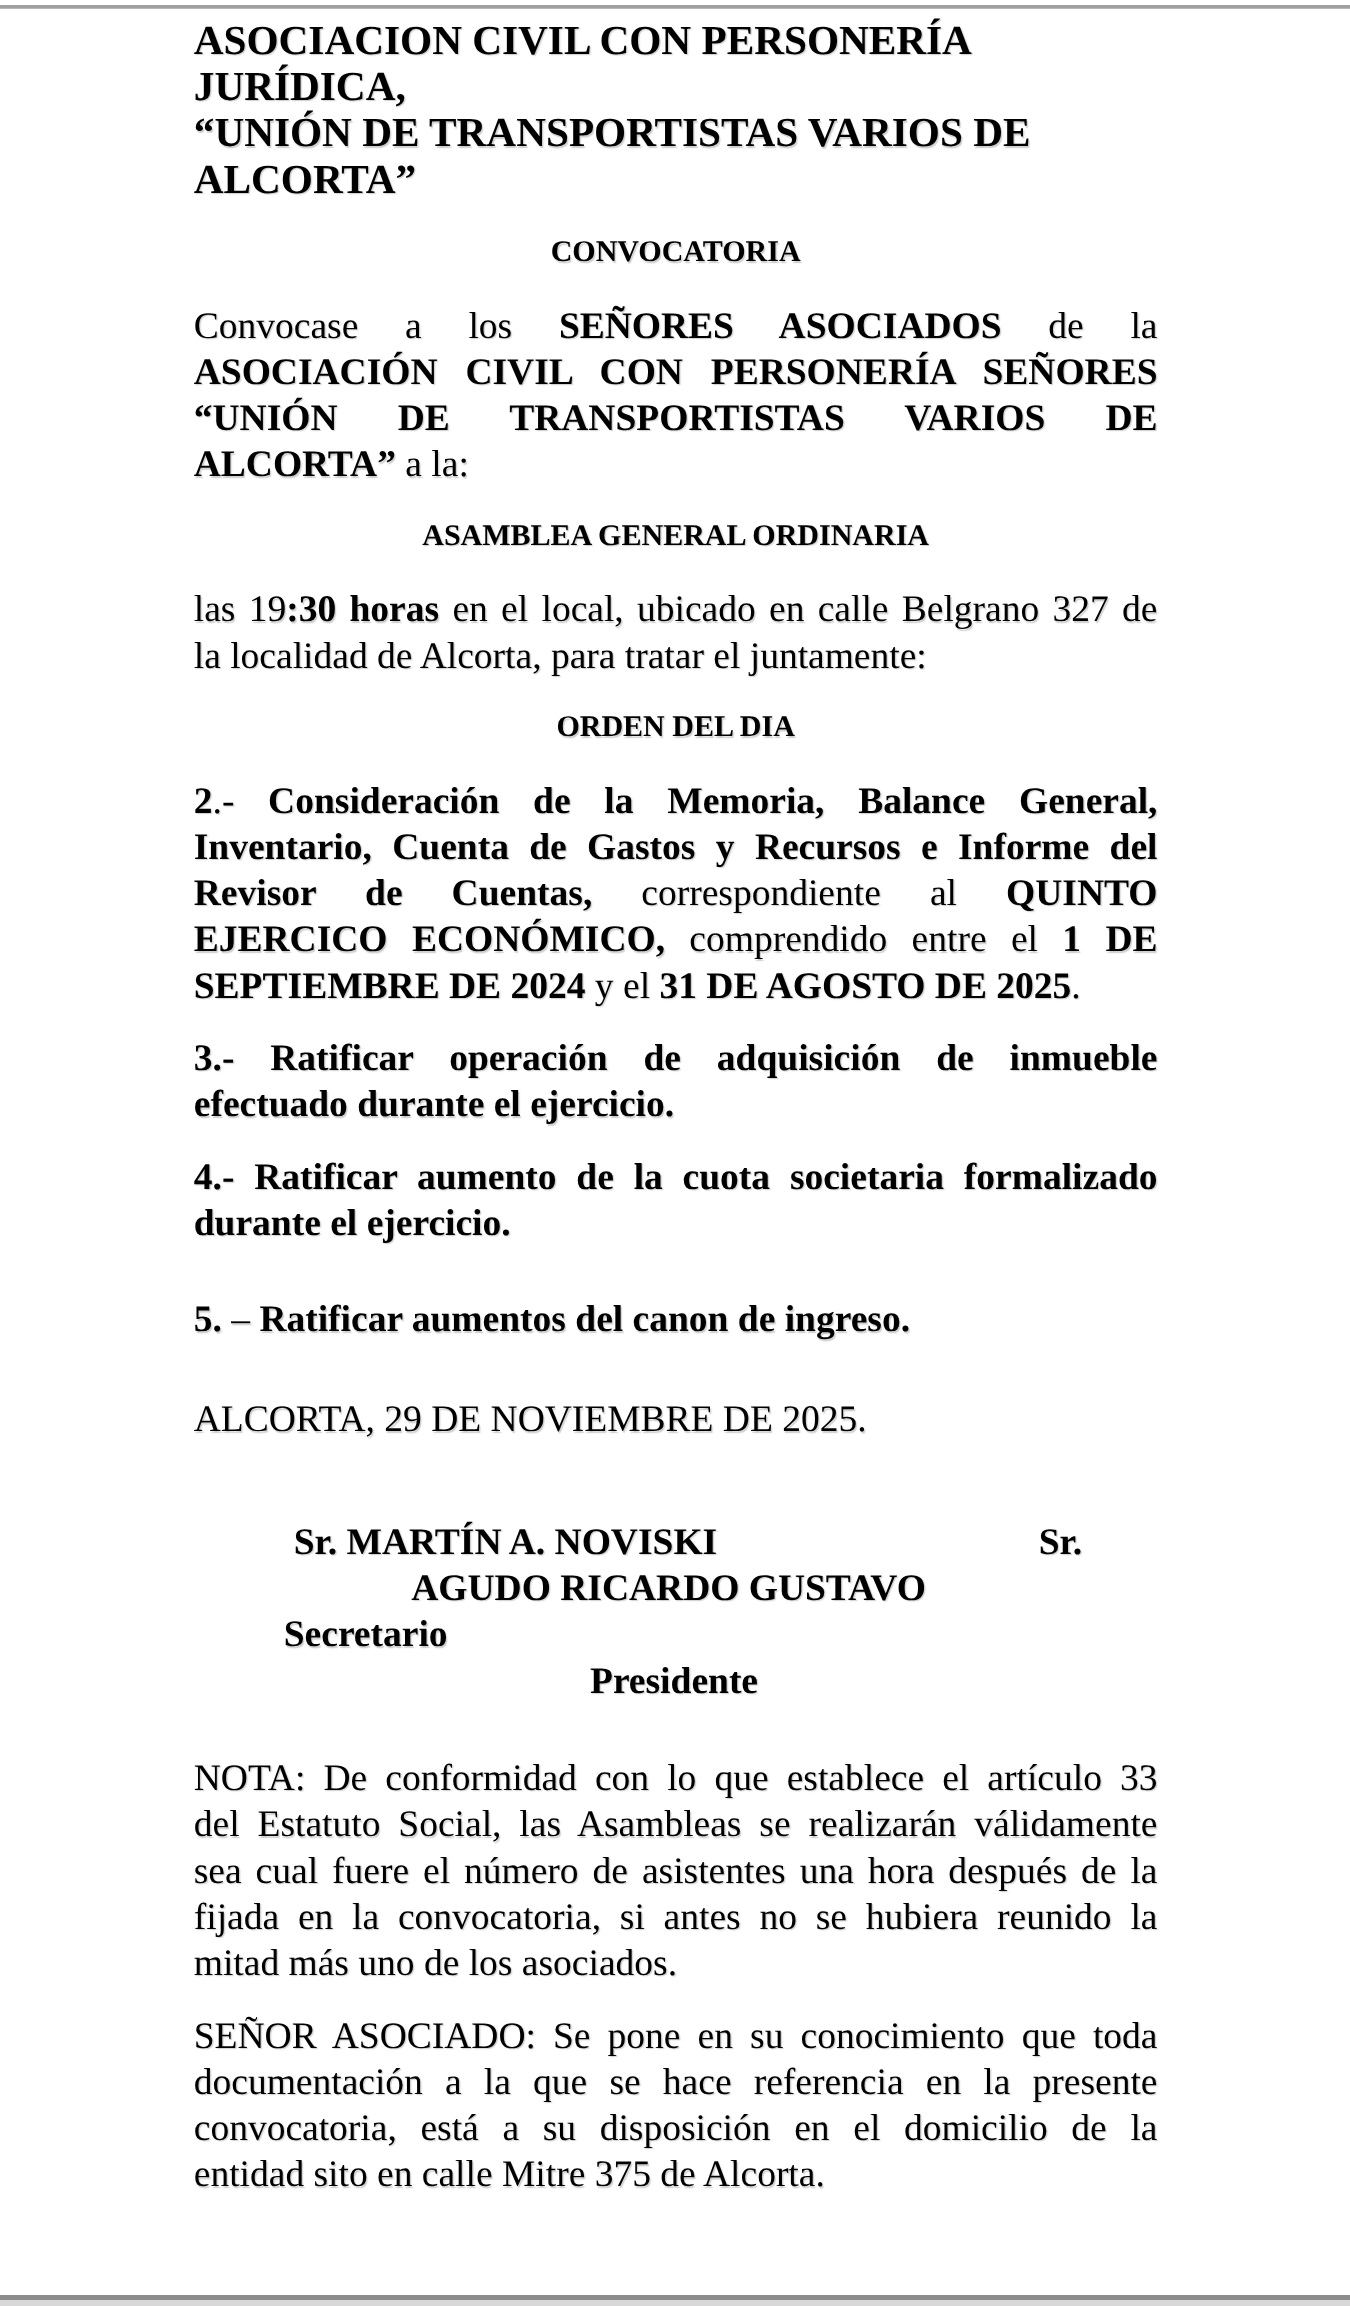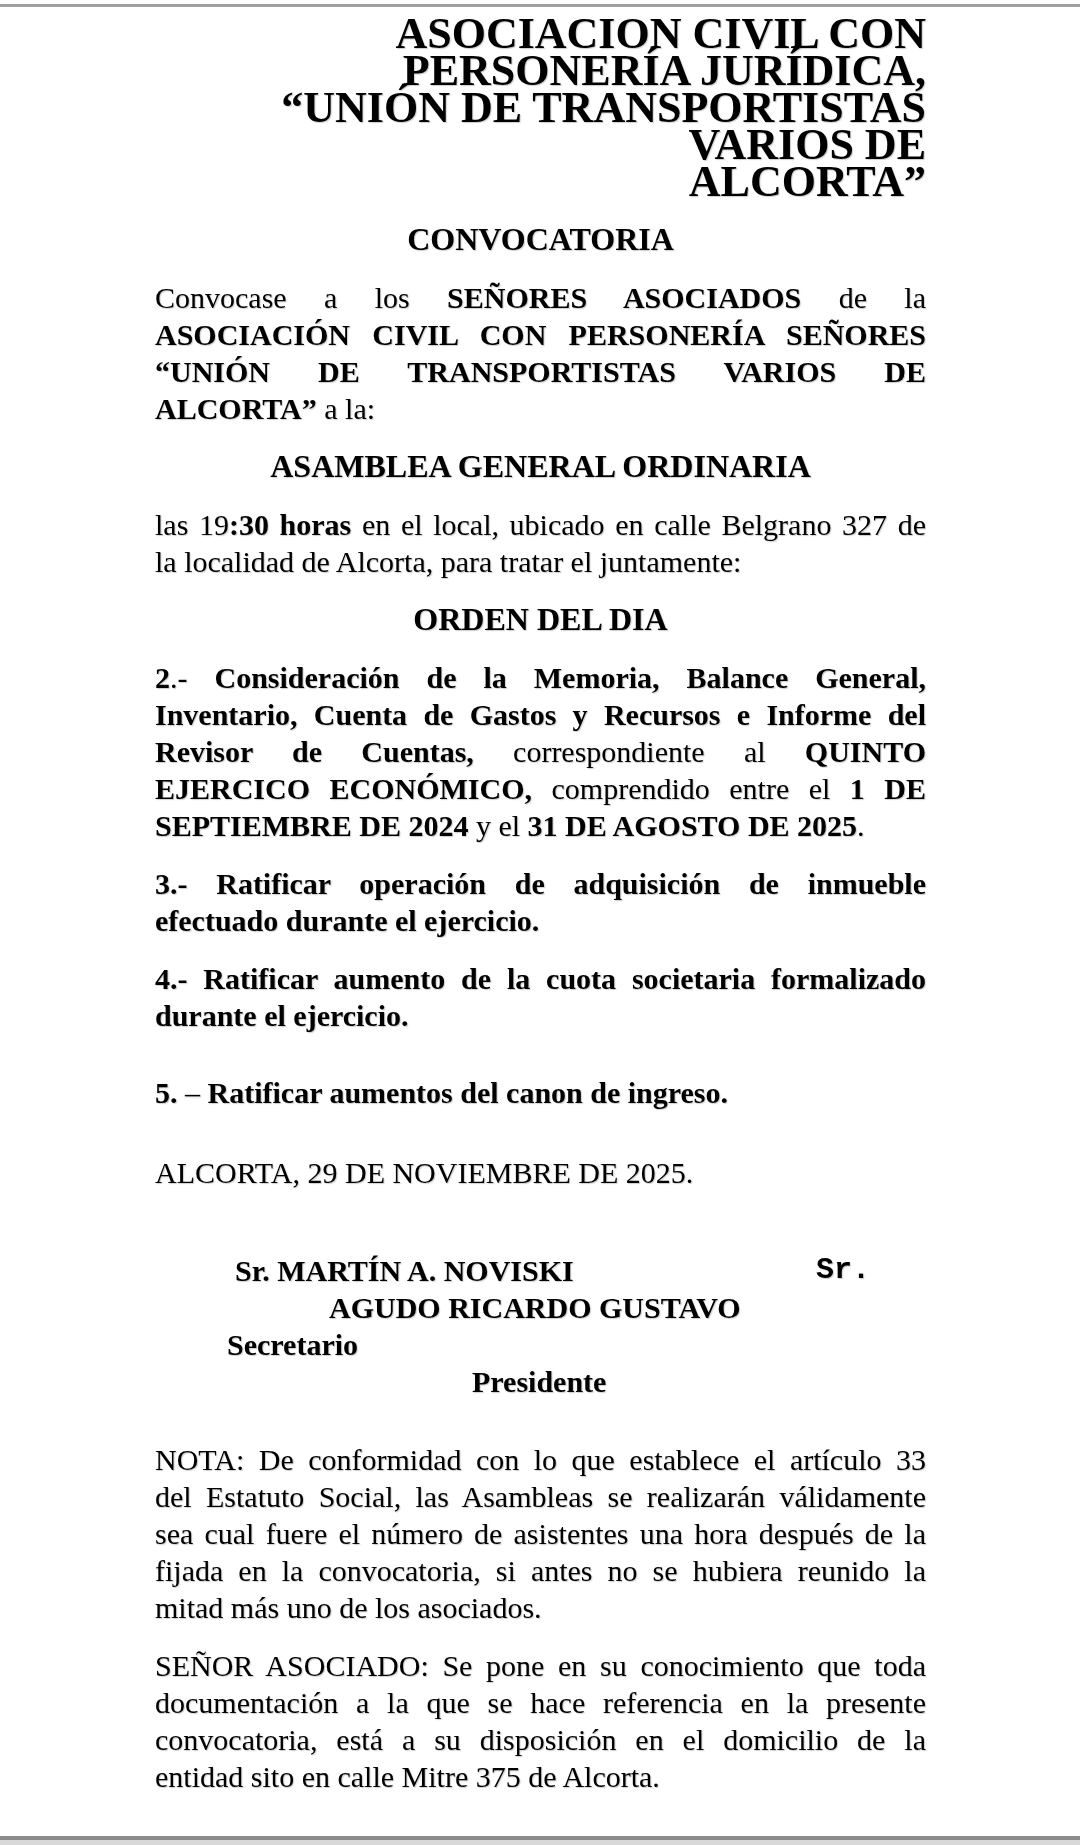--- a/index.html
+++ b/index.html
@@ -9,33 +9,33 @@
   .rule-top { position:absolute; top:4px; left:0; width:1080px; height:3px; background:#a0a0a0; }
   .rule-bottom { position:absolute; top:1836px; left:0; width:1080px; height:4px; background:#8c8c8c; }
   .rule-bottom-light { position:absolute; top:1840px; left:0; width:1080px; height:5px; background:#d8d8d8; }
   .content {
     position:absolute; top:0; left:155px; width:771px; padding-top:15px;
     font-size:30px; line-height:37px;
     text-shadow:1px 1px 1px rgba(110,110,110,0.35);
   }
   .block { margin-bottom:21px; }
   .b { font-weight:bold; }
-  .title { font-size:44px; font-weight:bold; text-align:right; line-height:37px; }
+  .title { font-size:33px; font-weight:bold; text-align:left; line-height:37px; }
   .tline { display:block; }
-  .heading { font-size:32px; font-weight:bold; text-align:center; }
+  .heading { font-size:24px; font-weight:bold; text-align:center; }
   .jline { text-align:justify; text-align-last:justify; }
   .jline.last { text-align-last:auto; }
   .plain { text-align:left;margin-top:40px; }
   .mt-date { margin-top:43px; }
   .mt-sig  { margin-top:61px; }
   .mt-nota { margin-top:41px; }
   .sig { font-weight:bold; }
   .sig-line { position:relative; }
   .sig-line1 { padding-left:80px; }
-  .sig-sr { position:absolute; left:661px; top:0;font-family:Liberation Mono, monospace; }
+  .sig-sr { position:absolute; left:676px; top:0; }
   .sig-line2 { padding-left:174px; }
   .sig-line3 { padding-left:72px; }
   .sig-line4 { padding-left:317px; }
 </style>
 </head>
 <body>
 
 <div class="page">
   <div class="rule-top"></div>
 

